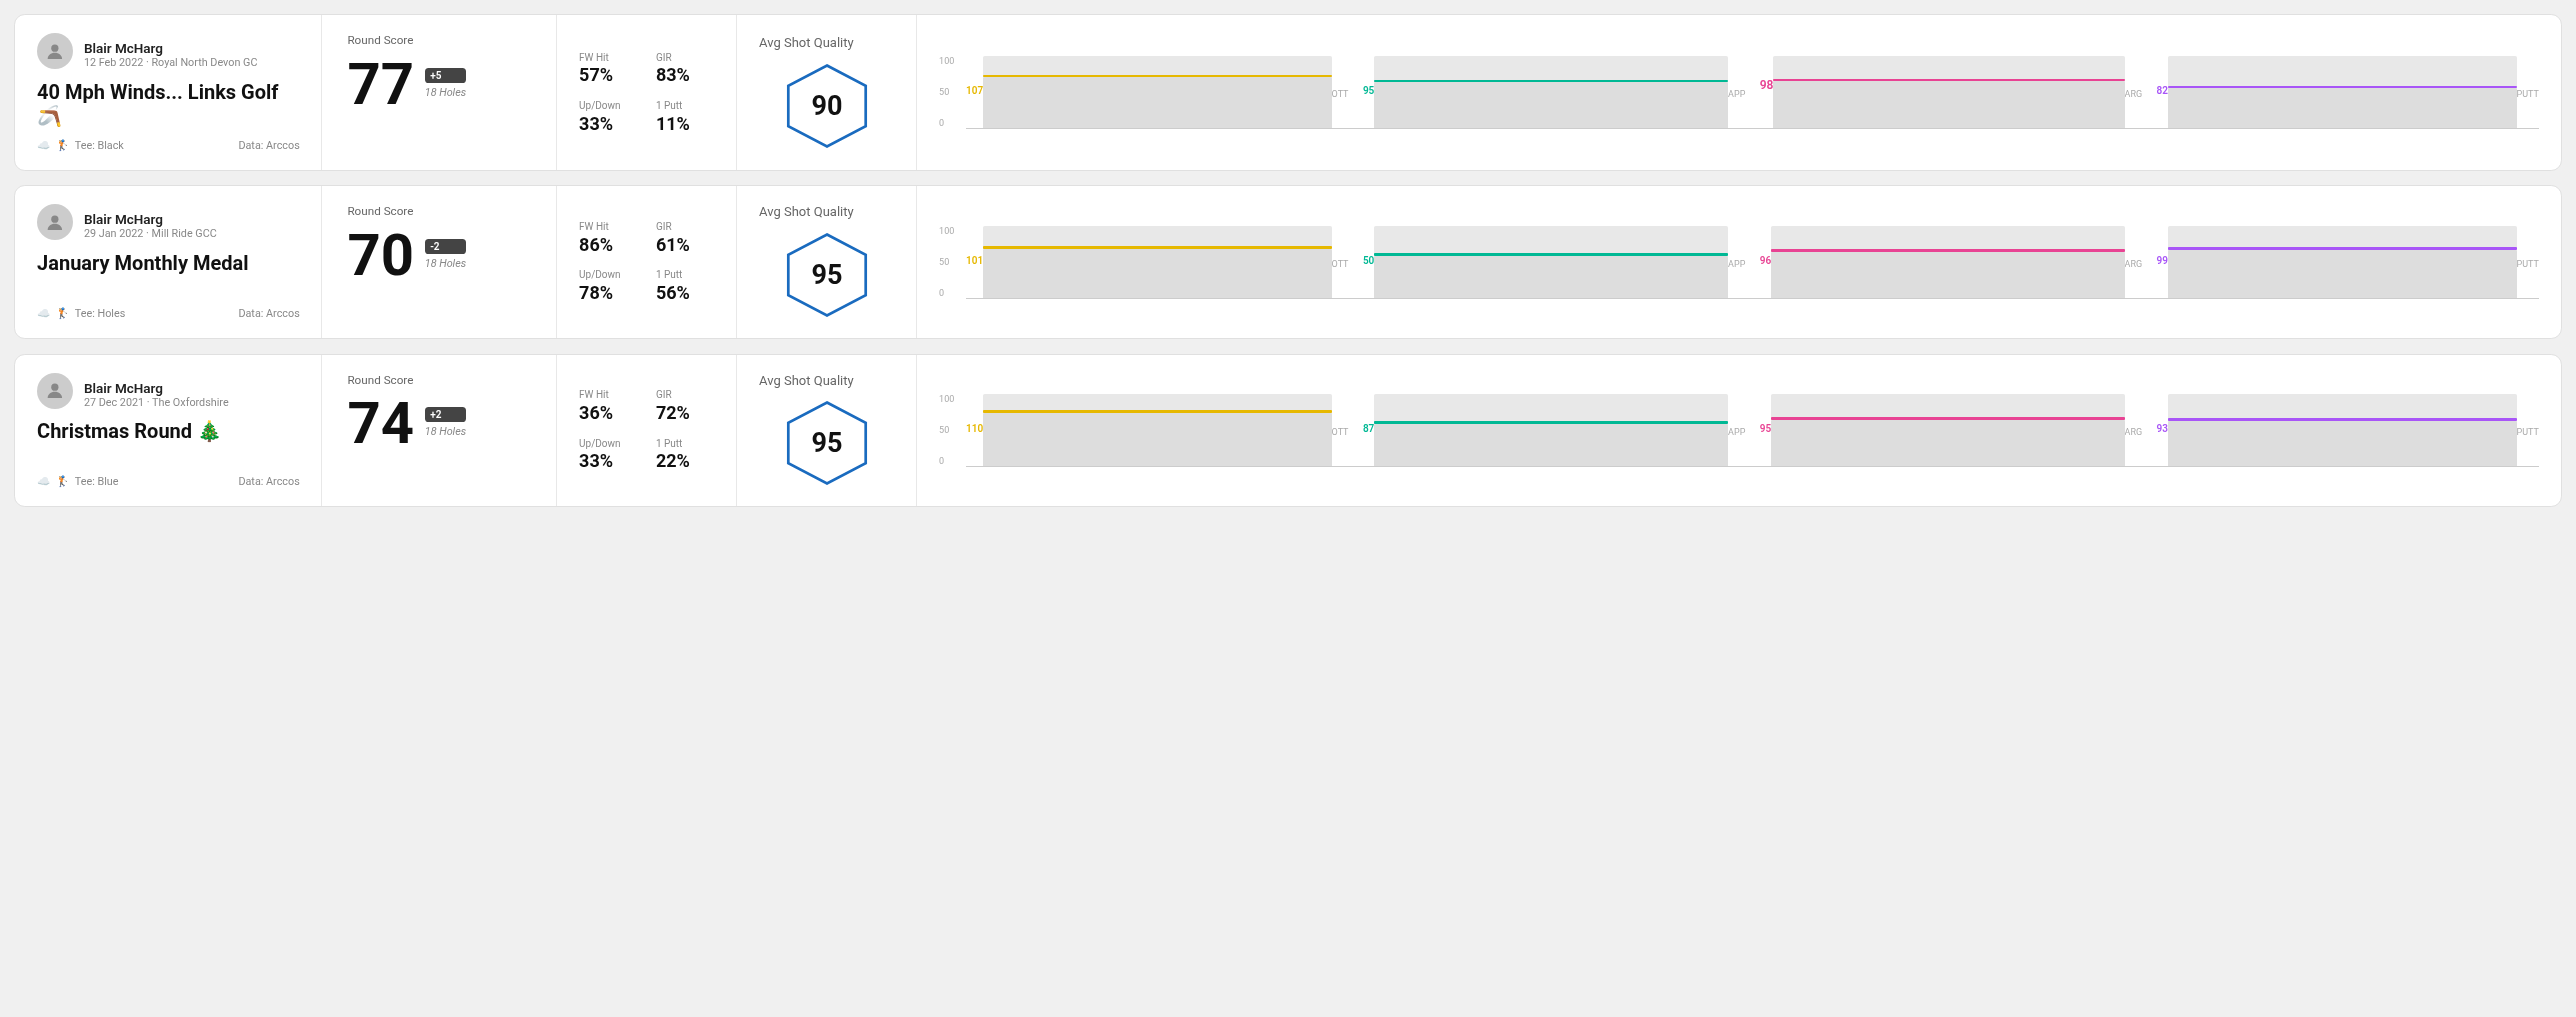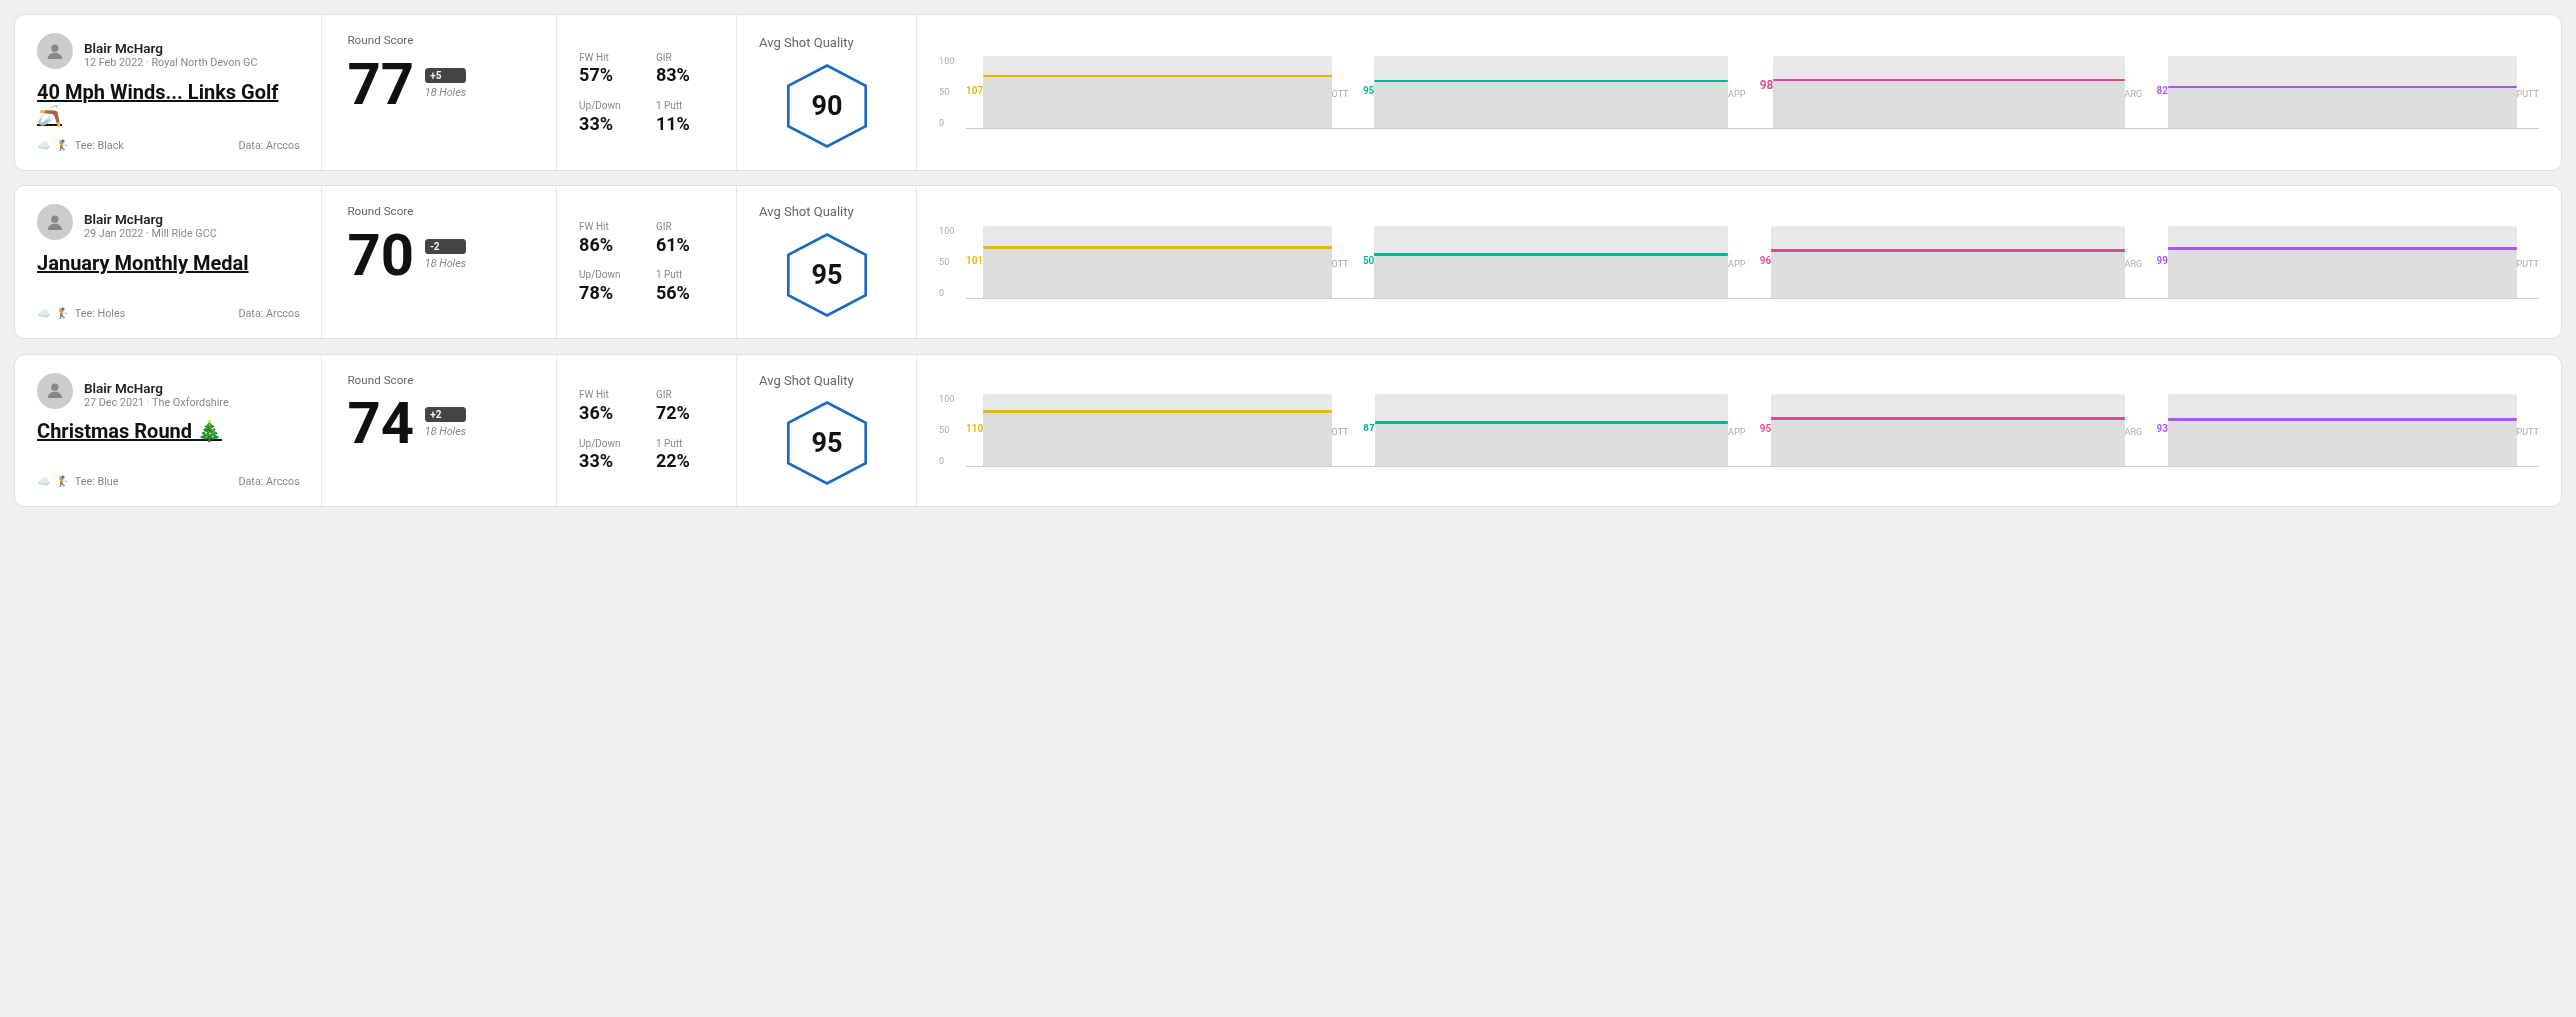--- a/index.html
+++ b/index.html
@@ -55,21 +55,20 @@
     .player-date {
       font-size: 10.8px;
       color: #888;
     }
     .round-title {
       font-size: 20px;
       font-weight: 700;
       color: #111;
       margin: 10.8px 0;
       line-height: 1.2;
-      text-decoration: underline;
     }
     .bottom-info {
       display: flex;
       align-items: center;
       justify-content: space-between;
       font-size: 10.8px;
       color: #888;
     }
     .tee-info {
       display: flex;
@@ -535,21 +534,21 @@
       <div class="chart-col">
         <div style="font-size:10px;font-weight:600;color:#e6b800;margin-bottom:2.7px;">110</div>
         <div class="bar-bg">
           <div style="position:absolute;bottom:0;left:0;width:100%;height:53px;background:#ddd;border-radius:1.8px 1.8px 0 0;"></div>
           <div style="position:absolute;bottom:53px;left:0;right:0;height:2.7px;background:#e6b800;border-radius:0.9px;"></div>
         </div>
         <div style="font-size:9px;color:#aaa;text-align:center;margin-top:3.6px;">OTT</div>
       </div>
 
       <div class="chart-col">
-        <div style="font-size:10px;font-weight:600;color:#00b894;margin-bottom:2.7px;font-family:Liberation Mono, monospace;">87</div>
+        <div style="font-size:10px;font-weight:600;color:#00b894;margin-bottom:2.7px;">87</div>
         <div class="bar-bg">
           <div style="position:absolute;bottom:0;left:0;width:100%;height:42px;background:#ddd;border-radius:1.8px 1.8px 0 0;"></div>
           <div style="position:absolute;bottom:42px;left:0;right:0;height:2.7px;background:#00b894;border-radius:0.9px;"></div>
         </div>
         <div style="font-size:9px;color:#aaa;text-align:center;margin-top:3.6px;">APP</div>
       </div>
 
       <div class="chart-col">
         <div style="font-size:10px;font-weight:600;color:#e84393;margin-bottom:2.7px;">95</div>
         <div class="bar-bg">

